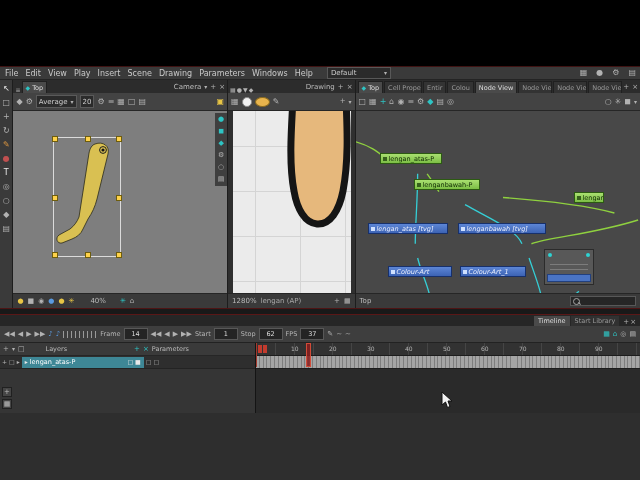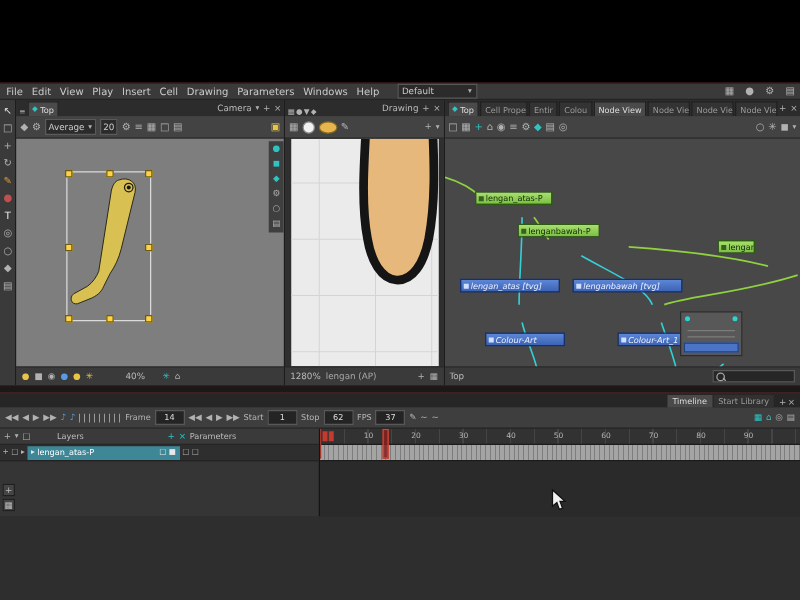--- a/index.html
+++ b/index.html
@@ -132,21 +132,21 @@
 <div class="screen">
 
   <div class="app">
 
     <div class="menu-bar">
       <span class="menu-item">File</span>
       <span class="menu-item">Edit</span>
       <span class="menu-item">View</span>
       <span class="menu-item">Play</span>
       <span class="menu-item">Insert</span>
-      <span class="menu-item">Cell</span>
+      <span class="menu-item">Scene</span>
       <span class="menu-item">Drawing</span>
       <span class="menu-item">Parameters</span>
       <span class="menu-item">Windows</span>
       <span class="menu-item">Help</span>
       <span class="profile-select">
         <span>Default</span>
         <span class="ic s6">▾</span>
       </span>
       <span class="menu-icons">
         <span class="ic">▦</span>
@@ -232,21 +232,21 @@
             <span class="ic s7">▤</span>
           </div>
         </div>
         <div class="panel-status">
           <span class="ic s7 yellow">●</span>
           <span class="ic s7">■</span>
           <span class="ic s7">◉</span>
           <span class="ic s7 blue">●</span>
           <span class="ic s7 yellow">●</span>
           <span class="ic s7 yellow">✳</span>
-          <span style="margin-left:22px">40%</span>
+          <span style="margin-left:12px">40%</span>
           <span class="ic s7 teal" style="margin-left:10px">✳</span>
           <span class="ic s7">⌂</span>
         </div>
       </div>
 
       <div class="panel p-drawing">
         <div class="panel-header">
           <span class="ic s6">▦</span>
           <span class="ic s6">●</span>
           <span class="ic s6">▼</span>
@@ -361,21 +361,21 @@
             <span>lengan_atas [tvg]</span>
           </div>
           <div class="node blue" style="left:102px;top:112px;width:88px">
             <span class="node-dot"></span>
             <span>lenganbawah [tvg]</span>
           </div>
           <div class="node blue" style="left:32px;top:155px;width:64px">
             <span class="node-dot"></span>
             <span>Colour-Art</span>
           </div>
-          <div class="node blue" style="left:138px;top:155px;width:66px">
+          <div class="node blue" style="left:104px;top:155px;width:66px">
             <span class="node-dot"></span>
             <span>Colour-Art_1</span>
           </div>
           <div class="mini-panel">
             <span class="prt" style="left:3px;top:3px"></span>
             <span class="prt" style="right:3px;top:3px"></span>
             <span class="ln" style="top:14px"></span>
             <span class="ln" style="top:19px"></span>
             <span class="bar"></span>
           </div>

